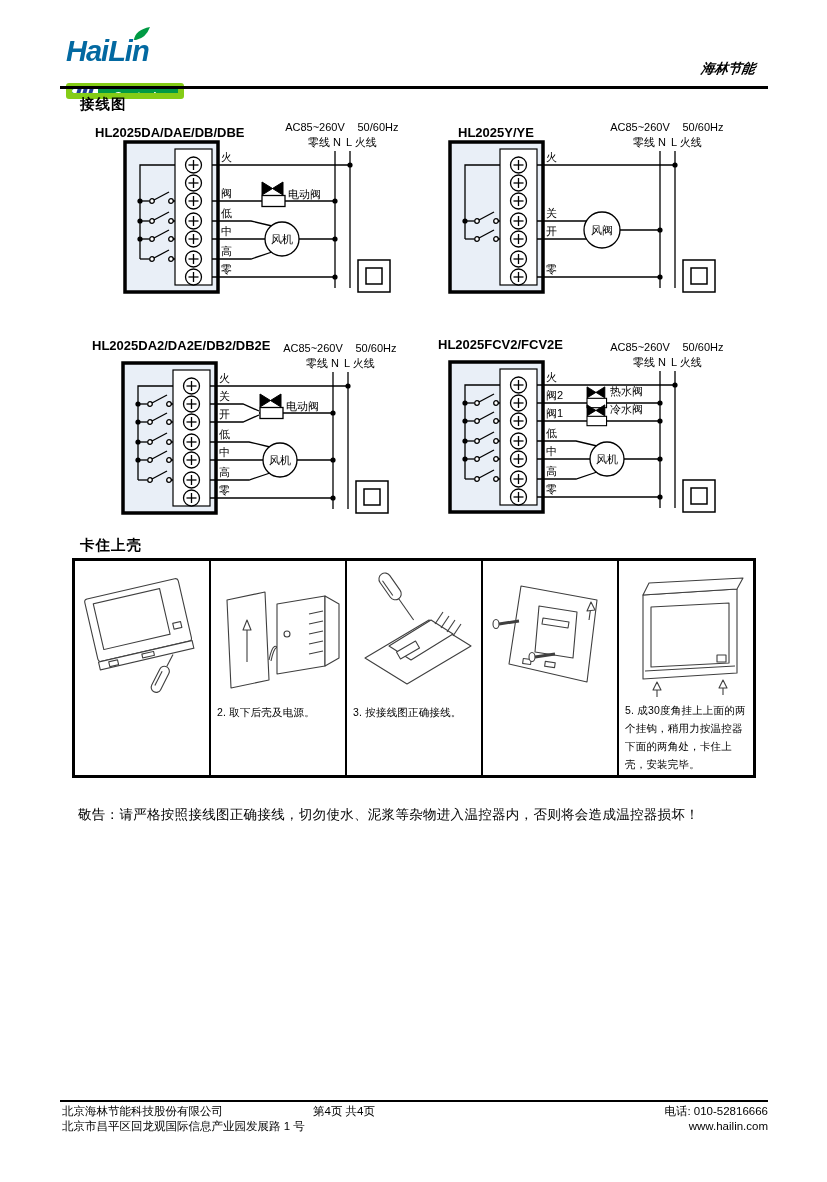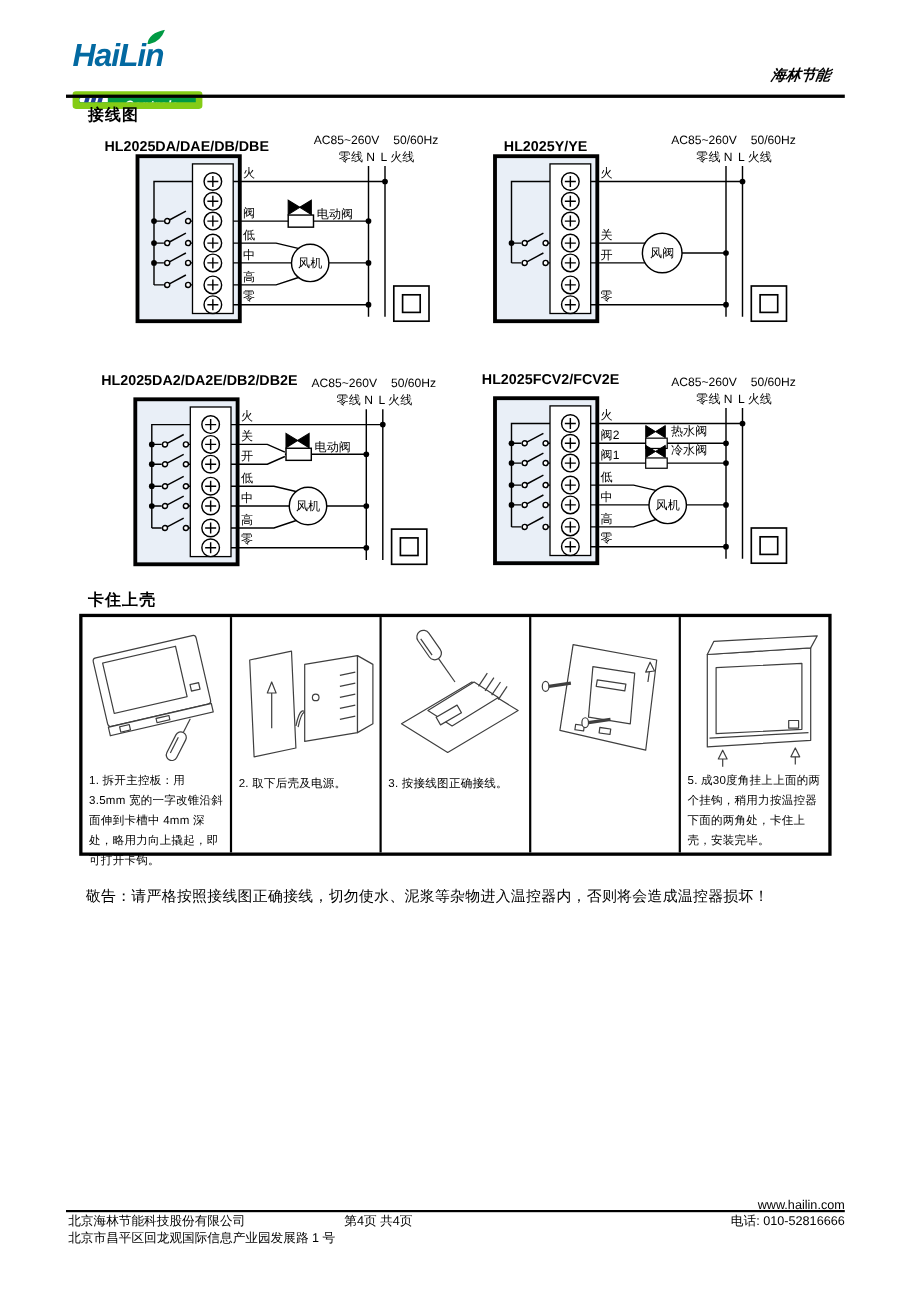--- a/index.html
+++ b/index.html
@@ -373,21 +373,20 @@
           <rect x="24" y="92" width="9" height="5"></rect>
           <rect x="58" y="92" width="12" height="4"></rect>
         </g>
         <g class="iw" transform="rotate(27 86 112)">
           <line x1="86" y1="90" x2="86" y2="104"></line>
           <rect x="81" y="104" width="10" height="28" rx="5"></rect>
           <line x1="84" y1="110" x2="84" y2="126"></line>
         </g>
       </svg>
     </div>
-    <div class="cap">1. 拆开主控板：用 3.5mm 宽的一字改锥沿斜面伸到卡槽中 4mm 深处，略用力向上撬起，即可打开卡钩。</div>
   </div>
 
   <div class="cell">
     <div class="fig">
       <svg width="130" height="138" viewBox="0 0 130 138">
         <g class="iw">
           <polygon points="14,38 52,30 56,118 18,126"></polygon>
           <line x1="34" y1="100" x2="34" y2="66"></line>
           <polygon points="34,58 30,68 38,68"></polygon>
           <path d="M56,98 q5,-24 12,-6 q3,8 8,1" fill="none"></path>
@@ -469,13 +468,13 @@
 
 </div>
 
 <div class="warn">敬告：请严格按照接线图正确接线，切勿使水、泥浆等杂物进入温控器内，否则将会造成温控器损坏！</div>
 
 <div class="frule"></div>
 <div class="ftxt" style="left:62px;top:1104px">北京海林节能科技股份有限公司</div>
 <div class="ftxt" style="left:62px;top:1119px">北京市昌平区回龙观国际信息产业园发展路 1 号</div>
 <div class="ftxt" style="left:313px;top:1104px">第4页 共4页</div>
 <div class="ftxt" style="right:59px;top:1104px;text-align:right">电话: 010-52816666</div>
-<div class="ftxt" style="right:59px;top:1089px;text-align:right">www.hailin.com</div>
+<div class="ftxt" style="right:59px;top:1119px;text-align:right">www.hailin.com</div>
 
 </body></html>

